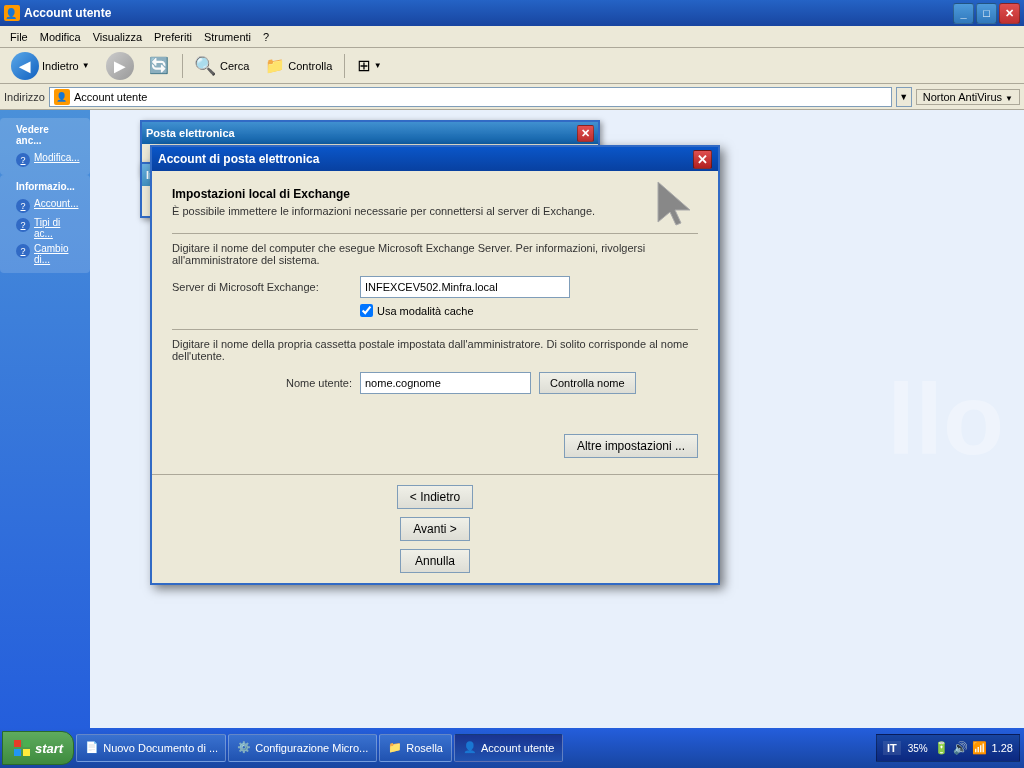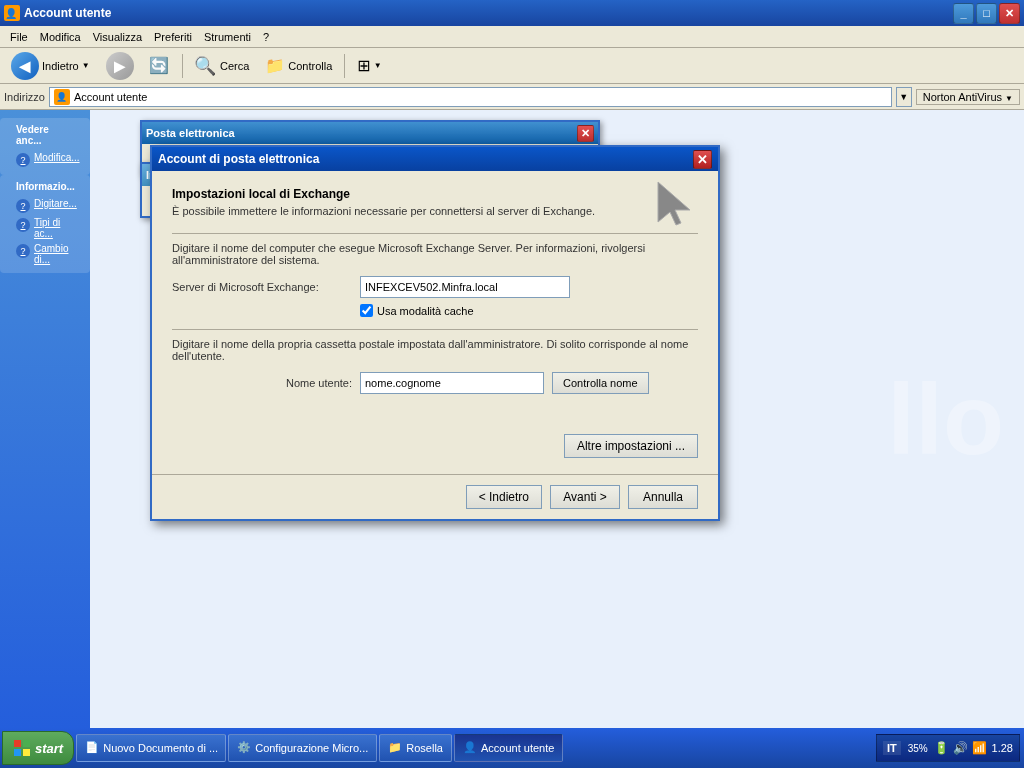--- a/index.html
+++ b/index.html
@@ -398,21 +398,21 @@
       gap: 8px;
       margin-bottom: 6px;
     }
     .username-label {
       font-size: 11px;
       color: #333;
       text-align: right;
       min-width: 180px;
     }
     .username-input {
-      width: 184px;
+      width: 171px;
       height: 22px;
       border: 1px solid #7F9DB9;
       padding: 2px 4px;
       font-size: 11px;
       background: white;
       font-family: Tahoma, Arial, sans-serif;
     }
     .check-name-btn {
       height: 22px;
       padding: 2px 10px;
@@ -424,20 +424,21 @@
     }
 
     .dialog-footer {
       display: flex;
       justify-content: flex-end;
       align-items: center;
       gap: 8px;
       padding: 10px 20px;
       border-top: 1px solid #ACA899;
       background: #ECE9D8;
+      flex-direction: column;
     }
     .footer-btn {
       height: 24px;
       min-width: 70px;
       padding: 2px 12px;
       font-size: 12px;
       border: 1px solid #7F9DB9;
       background: linear-gradient(to bottom, #F0F0E8, #DDDDD5);
       cursor: pointer;
       font-family: Tahoma, Arial, sans-serif;
@@ -609,21 +610,21 @@
         <div class="sidebar-section-title">Vedere anc...</div>
         <div class="sidebar-link">
           <div class="sidebar-link-icon">?</div>
           <span>Modifica...</span>
         </div>
       </div>
       <div class="sidebar-section">
         <div class="sidebar-section-title">Informazio...</div>
         <div class="sidebar-link">
           <div class="sidebar-link-icon">?</div>
-          <span>Digitare...</span>
+          <span>Account...</span>
         </div>
         <div class="sidebar-link">
           <div class="sidebar-link-icon">?</div>
           <span>Tipi di ac...</span>
         </div>
         <div class="sidebar-link">
           <div class="sidebar-link-icon">?</div>
           <span>Cambio di...</span>
         </div>
       </div>

